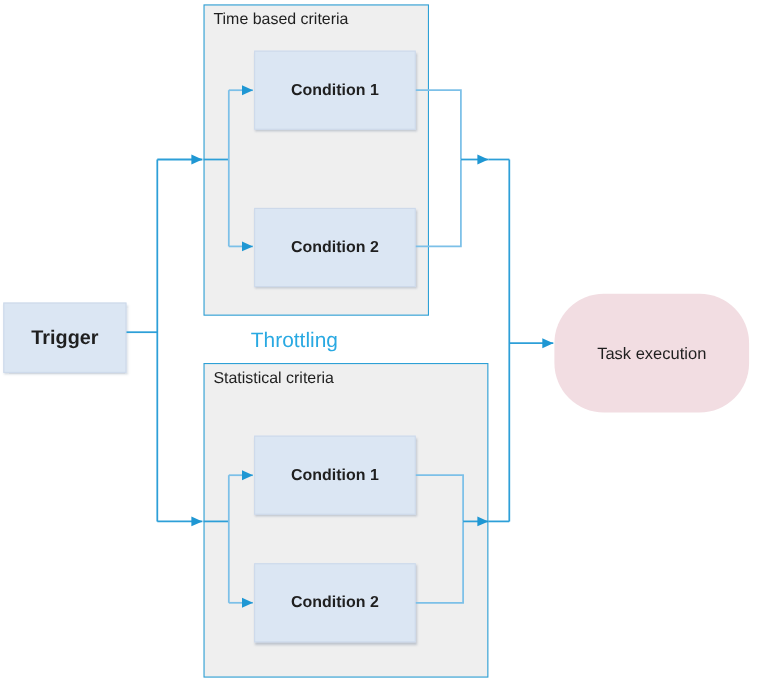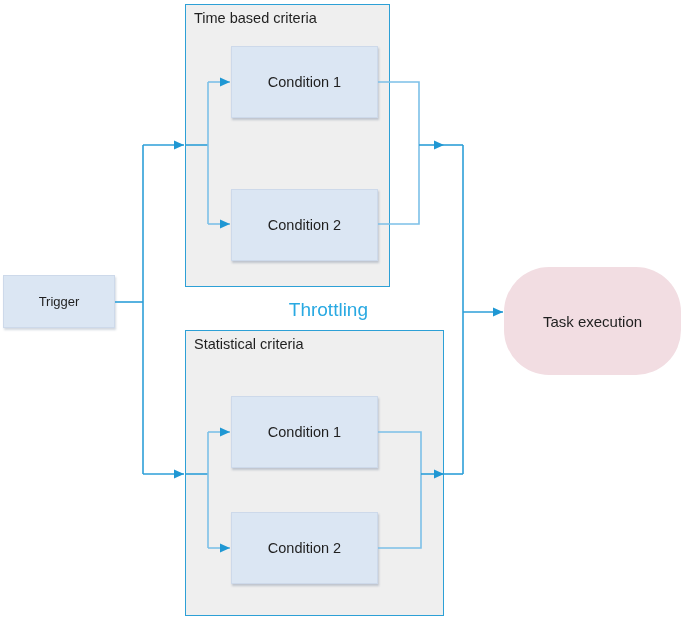--- a/index.html
+++ b/index.html
@@ -10,33 +10,33 @@
     --label-text:#1f1f1f; --background:#ffffff;
   }
   html,body{margin:0;padding:0;background:var(--background);}
   body{font-family:"Liberation Sans","DejaVu Sans",sans-serif;color:var(--label-text);}
   .canvas{position:relative;width:690px;height:620px;background:var(--background);overflow:hidden;}
   .group{position:absolute;background:var(--group-fill);border:1px solid var(--group-border);box-sizing:border-box;z-index:1;}
   .group-label{position:absolute;left:8px;top:5px;font-size:14.5px;color:var(--label-text);white-space:nowrap;}
   .node{position:absolute;box-sizing:border-box;display:flex;align-items:center;justify-content:center;
         background:var(--node-fill);border:1px solid var(--node-border);
         box-shadow:1px 2px 2px rgba(130,145,165,0.45);
-        font-size:14.5px;color:var(--label-text);z-index:2;text-align:center;}
-  .trigger{left:3px;top:275px;width:112px;height:53px;font-size:13px;box-shadow:1px 2px 2px rgba(130,145,165,0.35);}
+        font-size:14.5px;color:var(--label-text);z-index:2;text-align:center;font-weight:bold;}
+  .trigger{left:3px;top:275px;width:112px;height:64px;font-size:18px;box-shadow:1px 2px 2px rgba(130,145,165,0.35);}
   .group-time{left:185px;top:4px;width:205px;height:283px;}
   .group-stat{left:185px;top:330px;width:259px;height:286px;}
   .t-c1{left:231px;top:46px;width:147px;height:72px;}
   .t-c2{left:231px;top:189px;width:147px;height:72px;}
   .s-c1{left:231px;top:396px;width:147px;height:72px;}
   .s-c2{left:231px;top:512px;width:147px;height:72px;}
   .pill{position:absolute;left:504px;top:267px;width:177px;height:108px;border-radius:45px;
         background:var(--pill-fill);display:flex;align-items:center;justify-content:center;
         font-size:15px;color:var(--label-text);z-index:2;}
   .throttling{position:absolute;left:228px;top:296px;width:140px;height:28px;line-height:28px;
-        text-align:right;font-size:19px;color:var(--throttling-text);z-index:2;white-space:nowrap;}
+        text-align:left;font-size:19px;color:var(--throttling-text);z-index:2;white-space:nowrap;}
   #edge-layer{position:absolute;left:0;top:0;width:690px;height:620px;z-index:3;pointer-events:none;}
 </style>
 </head>
 <body>
 
 <div class="canvas">
 
   <div class="group group-time">
     <div class="group-label">Time based criteria</div>
   </div>

